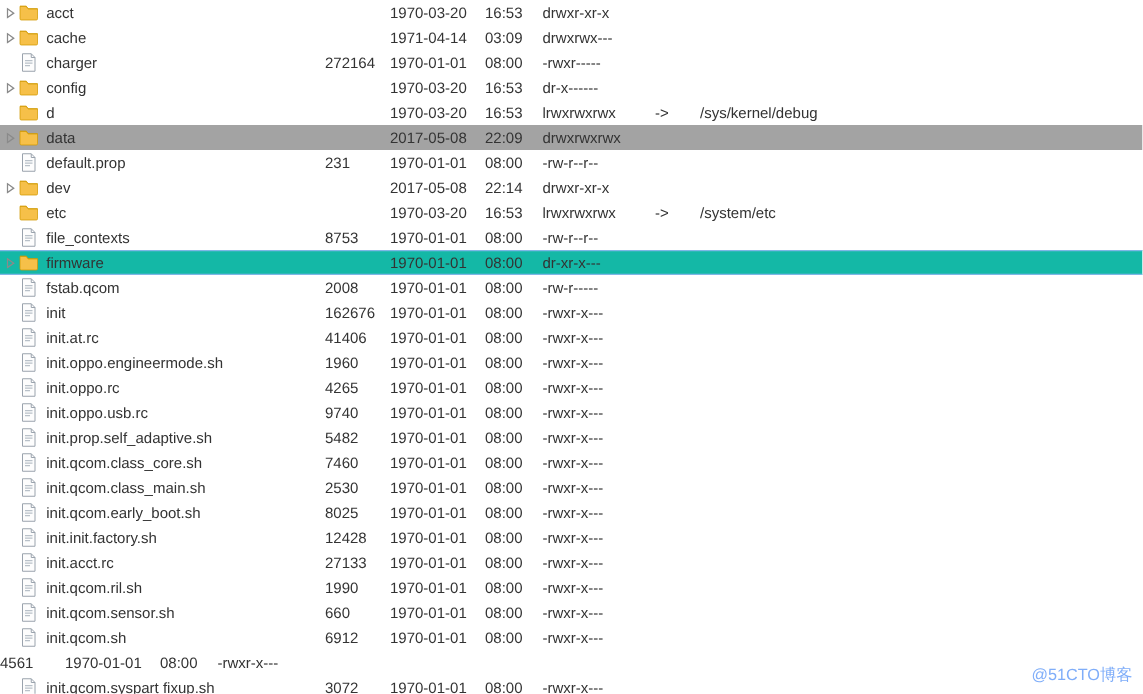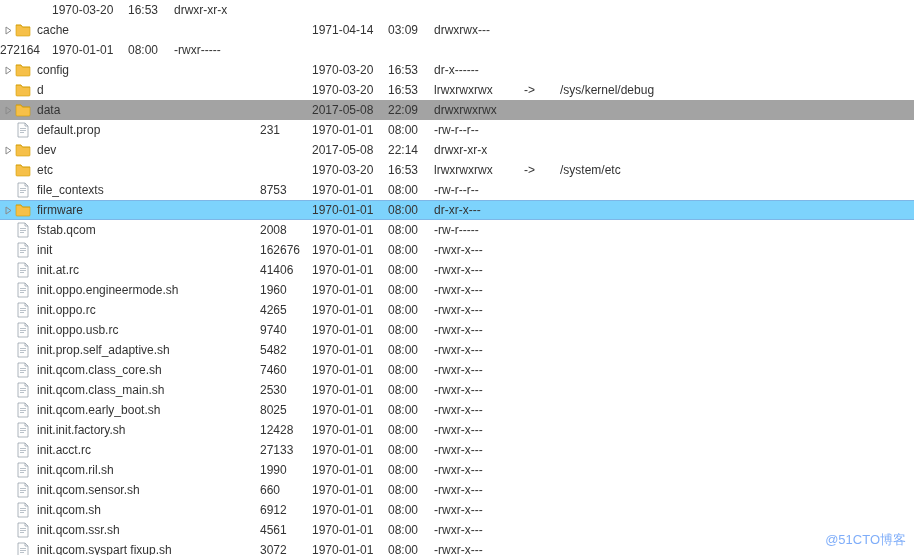--- a/index.html
+++ b/index.html
@@ -16,21 +16,21 @@
   .table { width: 100%; }
   .row {
     display: flex;
     align-items: center;
     height: 20px;
     white-space: nowrap;
     position: relative;
   }
   .row.highlight { background: #a3a3a3; }
   .row.selected {
-    background: #7dd3fc;
+    background: #14b8a6;
     border-top: 1px solid #7eb6e6;
     border-bottom: 1px solid #7eb6e6;
     height: 20px;
   }
   .expander {
     width: 9px;
     height: 9px;
     margin-left: 4px;
     margin-right: 2px;
     display: inline-flex;
@@ -64,20 +64,34 @@
     font-size: 13px;
     opacity: 0.65;
     pointer-events: none;
   }
 </style>
 </head>
 <body>
 
 <div class="table" id="listing">
     <div class="row">
+      <div class="name-col">
+        <span class="expander">
+          <svg width="9" height="9" viewBox="0 0 9 9">
+            <path d="M2 1 L7 4.5 L2 8 Z" fill="none" stroke="#8a8a8a" stroke-width="1"></path>
+          </svg>
+        </span>
+        <span class="icon">
+          <svg width="16" height="16" viewBox="0 0 16 16">
+            <path d="M1 3h5l1.5 2H15v8a1 1 0 0 1-1 1H2a1 1 0 0 1-1-1V3z" fill="#f6c049" stroke="#d19a00" stroke-width="0.6"></path>
+            <path d="M1 3h5l1.5 2H15" fill="none" stroke="#d19a00" stroke-width="0.6"></path>
+          </svg>
+        </span>
+        <span>acct</span>
+      </div>
       <div class="size-col"></div>
       <div class="date-col">1970-03-20</div>
       <div class="time-col">16:53</div>
       <div class="perm-col">drwxr-xr-x</div>
       <div class="sep"></div>
       <div class="target-col"></div>
     </div>
     <div class="row">
       <div class="name-col">
         <span class="expander">
@@ -94,20 +108,33 @@
         <span>cache</span>
       </div>
       <div class="size-col"></div>
       <div class="date-col">1971-04-14</div>
       <div class="time-col">03:09</div>
       <div class="perm-col">drwxrwx---</div>
       <div class="sep"></div>
       <div class="target-col"></div>
     </div>
     <div class="row">
+      <div class="name-col">
+        <span class="spacer"></span>
+        <span class="icon">
+          <svg width="16" height="16" viewBox="0 0 16 16">
+            <path d="M3 1h7l3 3v11H3z" fill="#fdfdfd" stroke="#9aa3ad" stroke-width="0.8"></path>
+            <path d="M10 1v3h3" fill="none" stroke="#9aa3ad" stroke-width="0.8"></path>
+            <rect x="5" y="6" width="6" height="1" fill="#b9c1c9"></rect>
+            <rect x="5" y="8" width="6" height="1" fill="#b9c1c9"></rect>
+            <rect x="5" y="10" width="4" height="1" fill="#b9c1c9"></rect>
+          </svg>
+        </span>
+        <span>charger</span>
+      </div>
       <div class="size-col">272164</div>
       <div class="date-col">1970-01-01</div>
       <div class="time-col">08:00</div>
       <div class="perm-col">-rwxr-----</div>
       <div class="sep"></div>
       <div class="target-col"></div>
     </div>
     <div class="row">
       <div class="name-col">
         <span class="expander">
@@ -583,33 +610,20 @@
         <span>init.qcom.sh</span>
       </div>
       <div class="size-col">6912</div>
       <div class="date-col">1970-01-01</div>
       <div class="time-col">08:00</div>
       <div class="perm-col">-rwxr-x---</div>
       <div class="sep"></div>
       <div class="target-col"></div>
     </div>
     <div class="row">
-      <div class="name-col">
-        <span class="spacer"></span>
-        <span class="icon">
-          <svg width="16" height="16" viewBox="0 0 16 16">
-            <path d="M3 1h7l3 3v11H3z" fill="#fdfdfd" stroke="#9aa3ad" stroke-width="0.8"></path>
-            <path d="M10 1v3h3" fill="none" stroke="#9aa3ad" stroke-width="0.8"></path>
-            <rect x="5" y="6" width="6" height="1" fill="#b9c1c9"></rect>
-            <rect x="5" y="8" width="6" height="1" fill="#b9c1c9"></rect>
-            <rect x="5" y="10" width="4" height="1" fill="#b9c1c9"></rect>
-          </svg>
-        </span>
-        <span>init.qcom.ssr.sh</span>
-      </div>
       <div class="size-col">4561</div>
       <div class="date-col">1970-01-01</div>
       <div class="time-col">08:00</div>
       <div class="perm-col">-rwxr-x---</div>
       <div class="sep"></div>
       <div class="target-col"></div>
     </div>
     <div class="row">
       <div class="name-col">
         <span class="spacer"></span>

